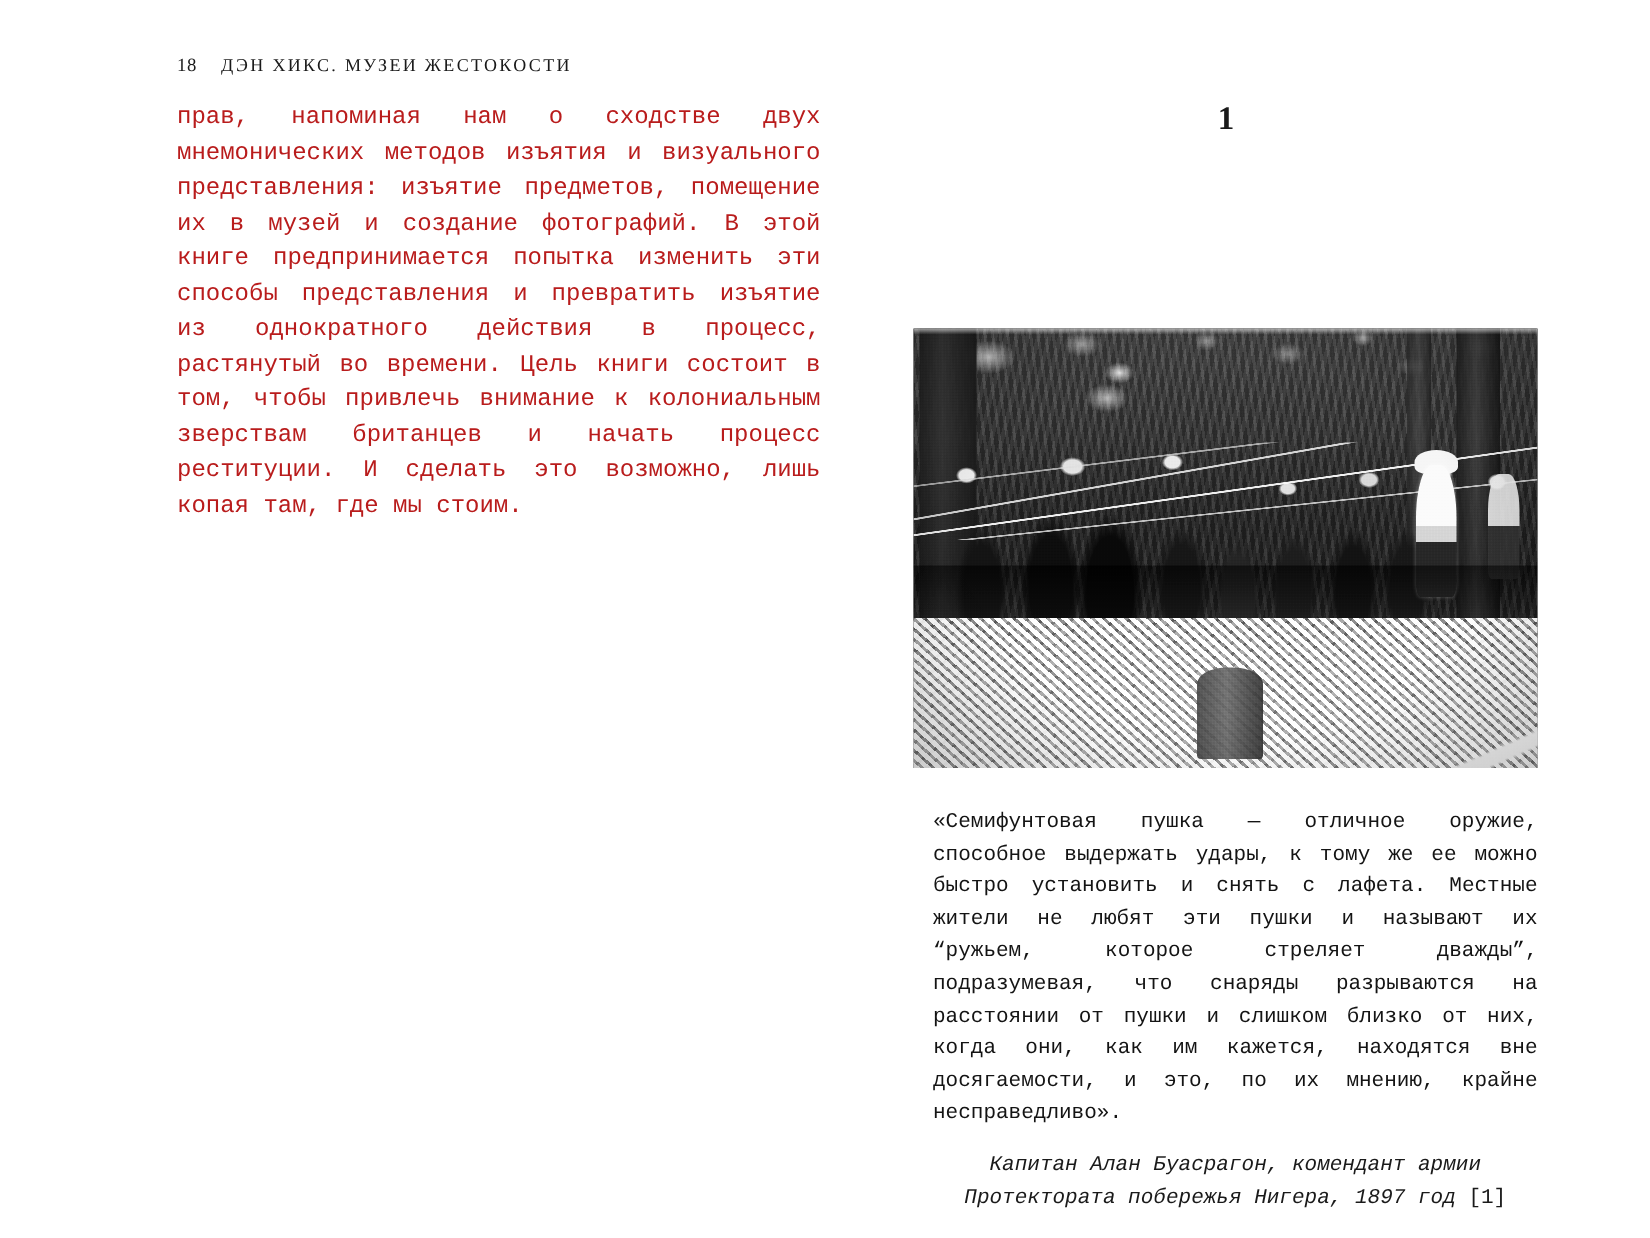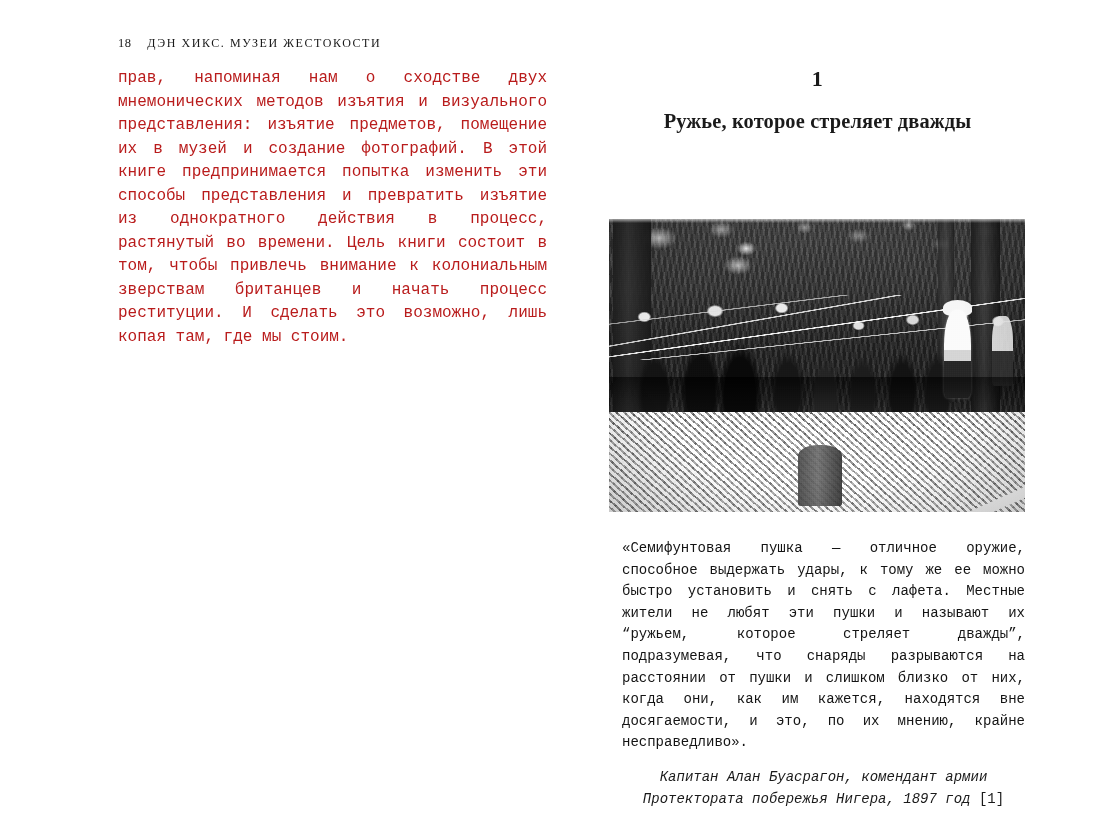--- a/index.html
+++ b/index.html
@@ -305,21 +305,20 @@
     <div class="body-col">
       <p>прав, напоминая нам о сходстве двух мнемонических методов изъятия и визуального представления: изъятие предметов, помещение их в музей и создание фотографий. В этой книге предпринимается попытка изменить эти способы представления и превратить изъятие из однократного действия в процесс, растянутый во времени. Цель книги состоит в том, чтобы привлечь внимание к колониальным зверствам британцев и начать процесс реституции. И сделать это возможно, лишь копая там, где мы стоим.</p>
     </div>
 
   </div>
 
   <div class="page-right">
 
     <div class="chapter-block">
       <div class="chapter-number">1</div>
-      <div class="chapter-title">Ружье, которое стреляет дважды</div>
     </div>
 
     <div class="photo-frame">
       <div class="photo">
         <div class="ph-canopy"></div>
         <div class="ph-trunk-l"></div>
         <div class="ph-trunk-r2"></div>
         <div class="ph-trunk-r"></div>
         <div class="ph-crowd"></div>
         <div class="ph-rifles"></div>

